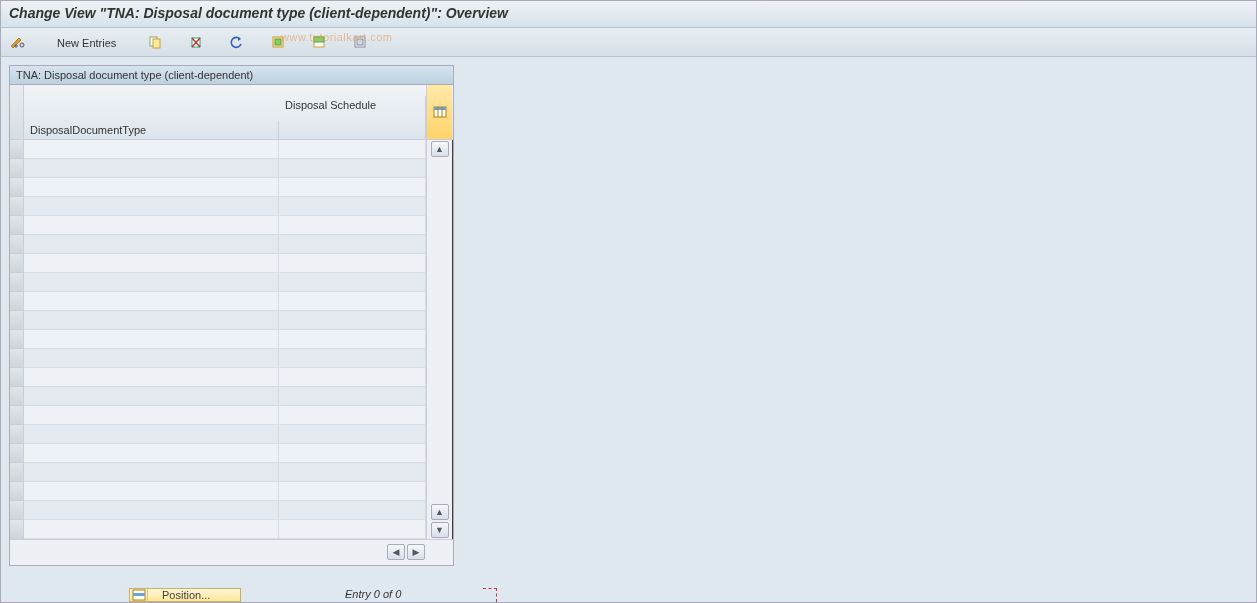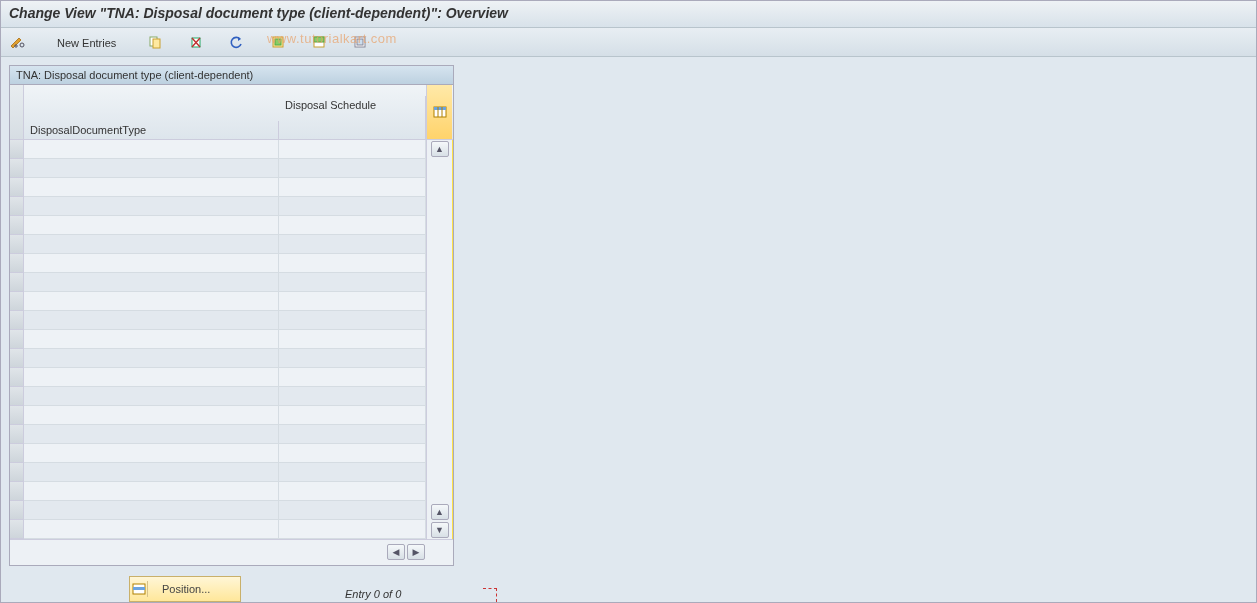--- a/index.html
+++ b/index.html
@@ -44,36 +44,36 @@
     .toolbar-text-btn {
       padding: 2px 8px;
       border: 1px solid transparent;
       background: transparent;
       cursor: pointer;
       font-size: 11px;
       color: #333;
     }
     .watermark {
       position: absolute;
-      left: 266px;
+      left: 280px;
       top: 3px;
-      font-size: 13px;
+      font-size: 11px;
       color: #e9a26a;
       opacity: 0.7;
       font-weight: normal;
       letter-spacing: 0.5px;
       pointer-events: none;
     }
     .content {
       padding: 8px;
     }
     .panel {
       width: 445px;
       border: 1px solid #aab;
-      background: #fde047;
+      background: #404040;
     }
     .panel-header {
       background: linear-gradient(to bottom, #d6e4ef 0%, #bdd1e0 100%);
       padding: 3px 6px;
       font-size: 11px;
       color: #333;
       border-bottom: 1px solid #aab;
     }
     .grid-wrap {
       position: relative;
@@ -151,21 +151,21 @@
     }
     .hscroll-row .hleft-spacer { flex:1; }
     .position-btn {
       position:absolute;
       left:128px;
       bottom:0px;
       display:flex;
       align-items:center;
       background: linear-gradient(to bottom,#fff6d6,#ffe79a);
       border:1px solid #c9b06a;
-      height:26px;
+      height:14px;
       cursor:pointer;
     }
     .position-btn .pos-icon {
       width:18px;height:16px;
       display:flex;align-items:center;justify-content:center;
       border-right:1px solid #d6c28a;
     }
     .position-btn .pos-label {
       padding: 0 30px 0 14px;
       font-size:11px;

